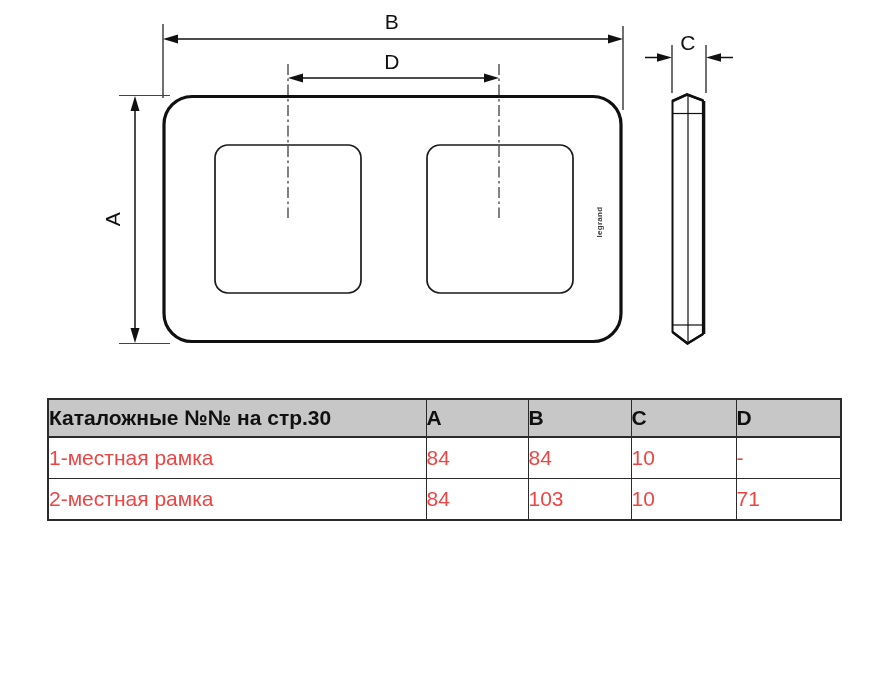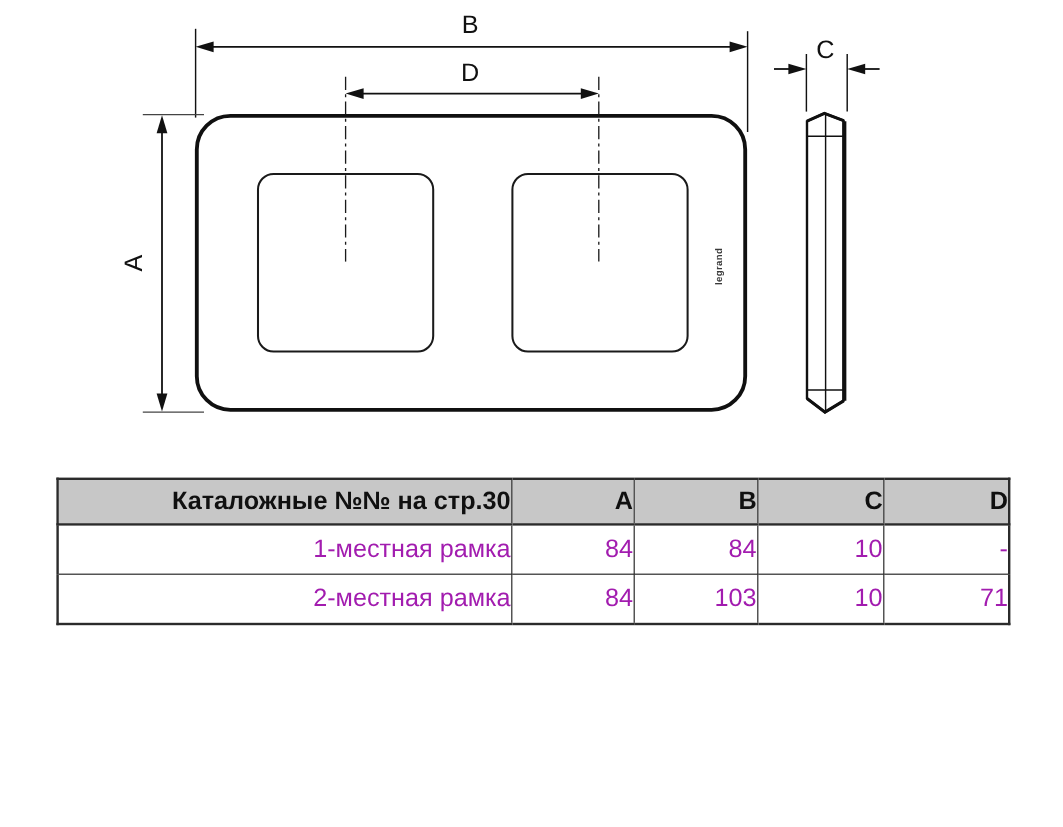--- a/index.html
+++ b/index.html
@@ -8,25 +8,25 @@
   
   .drawing{position:absolute;left:0;top:0;width:886px;height:390px;}
   .dim-label{position:absolute;font-size:21px;color:#111;transform:translate(-50%,-50%);
     line-height:1;letter-spacing:.5px;}
   .dim-label.rot{transform:translate(-50%,-50%) rotate(-90deg);}
   .brand-label{position:absolute;font-size:8px;font-weight:bold;color:#3a3a3a;
     transform:translate(-50%,-50%) rotate(-90deg);letter-spacing:.3px;}
   
   .spec-table{position:absolute;left:47px;top:398px;width:793px;border-collapse:collapse;
     table-layout:fixed;}
-  .spec-table td,.spec-table th{border:1.6px solid #2b2b2b;text-align:right;vertical-align:middle;
+  .spec-table td,.spec-table th{border:1.6px solid #2b2b2b;text-align:left;vertical-align:middle;
     padding:0;overflow:hidden;white-space:nowrap;}
   .spec-table th{background:#c7c7c7;height:36px;font-size:21px;font-weight:bold;color:#101010;
     border-bottom:2.4px solid #2b2b2b;border-top:2.2px solid #2b2b2b;}
-  .spec-table td{height:40px;font-size:21px;font-weight:400;color:#a21caf;background:#fff;}
+  .spec-table td{height:40px;font-size:21px;font-weight:400;color:#ef4444;background:#fff;}
   .spec-table .c-name{width:378px;}
   .spec-table .c-a{width:102px;}
   .spec-table .c-b{width:103px;}
   .spec-table .c-c{width:105px;}
   .spec-table .c-d{width:105px;}
   .spec-table tr td:first-child,.spec-table th:first-child{border-left:2.2px solid #2b2b2b;}
   .spec-table tr td:last-child,.spec-table th:last-child{border-right:2.2px solid #2b2b2b;}
   .spec-table tr:last-child td{border-bottom:2.2px solid #2b2b2b;}
 </style>
 </head>

